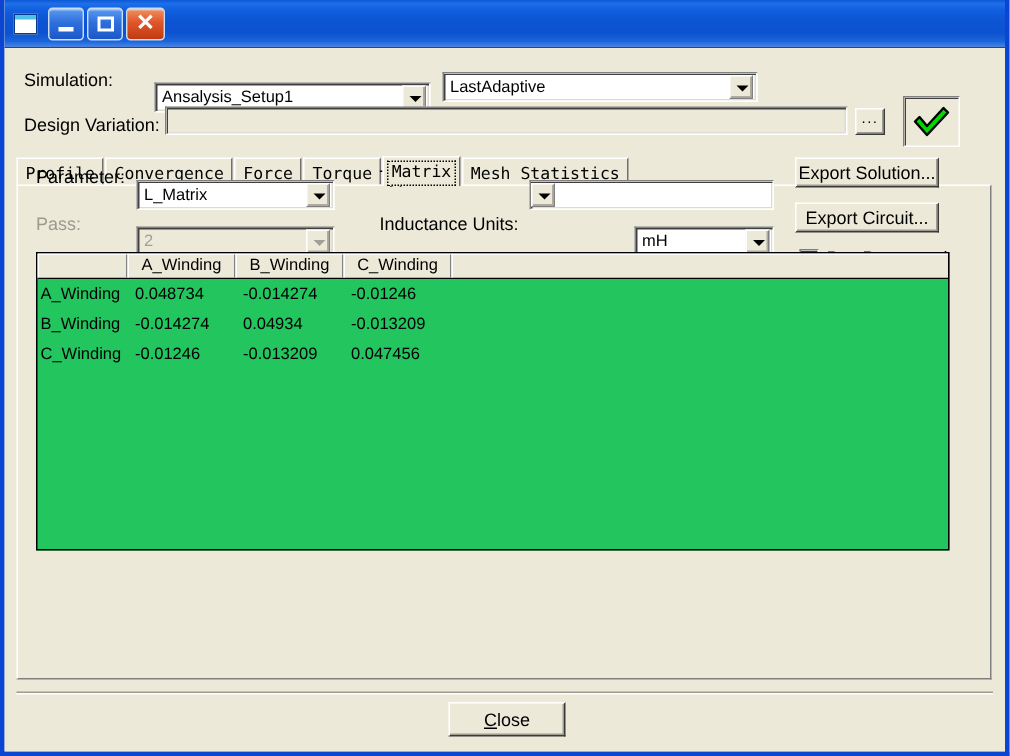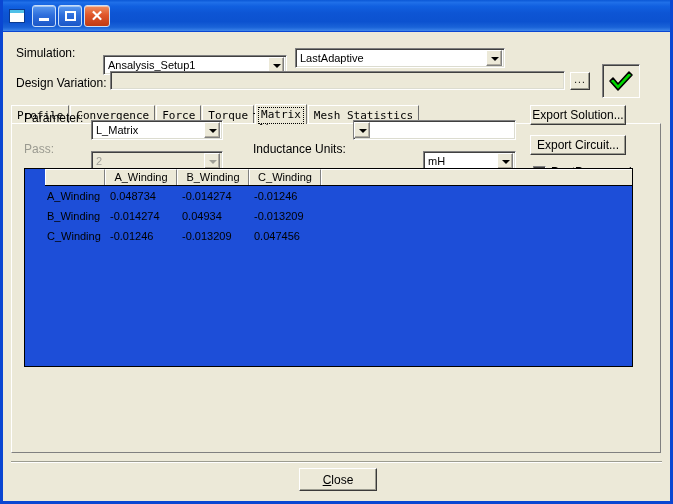--- a/index.html
+++ b/index.html
@@ -263,23 +263,22 @@
     border-color: #ffffff #808080 #808080 #ffffff;
   }
 
   
   .grid {
     position: absolute;
     left: 21px; top: 136px;
     width: 609px; height: 199px;
     box-sizing: border-box;
     border: 1px solid #000;
-    background: #1d4ed8;
-    overflow: hidden;
-    padding-left: 20px;
+    background: #22c55e;
+    overflow: hidden;
   }
   .grid-header {
     display: flex;
     height: 17px;
     background: #ece9d8;
     box-sizing: border-box;
     border-bottom: 1px solid #000;
   }
   .hcell {
     box-sizing: border-box;

